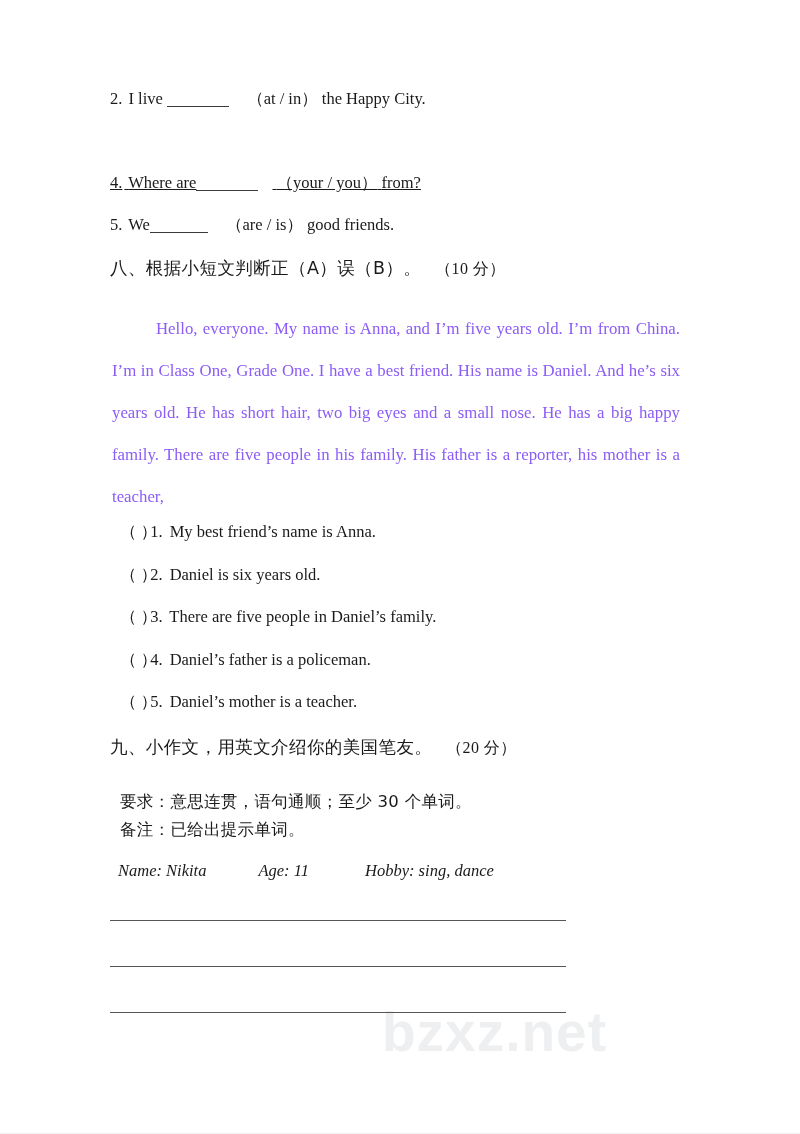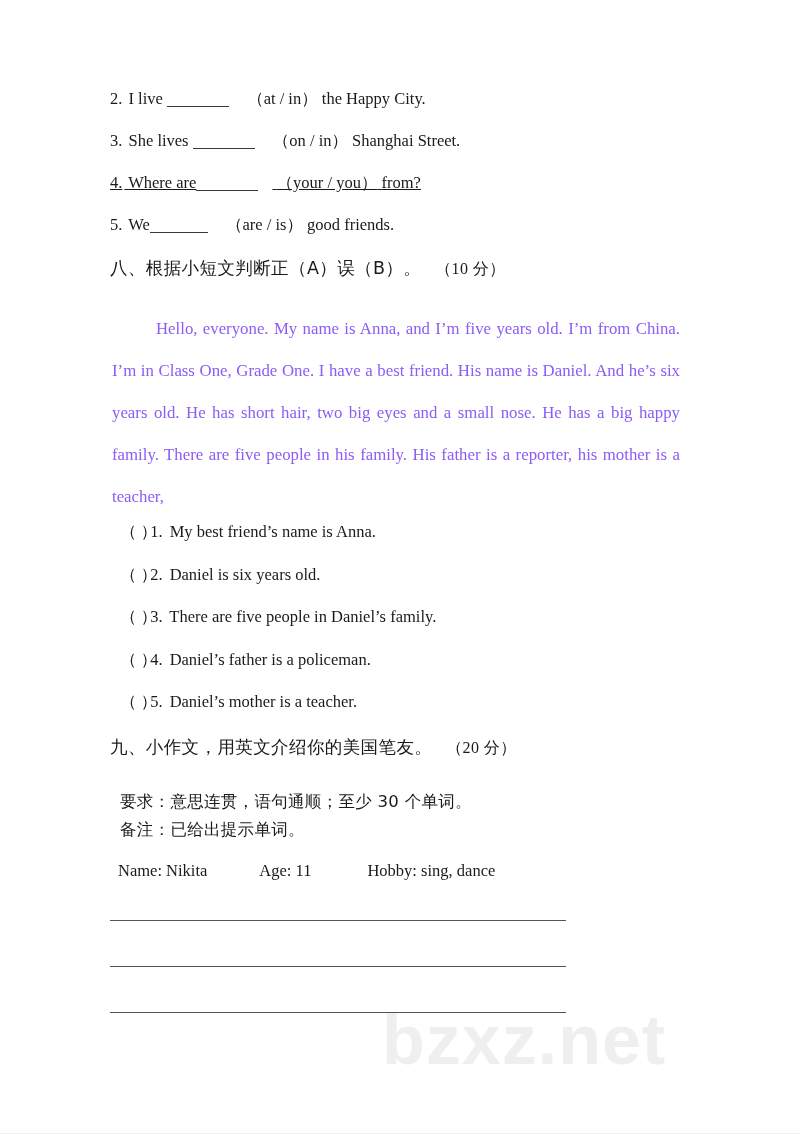--- a/index.html
+++ b/index.html
@@ -29,21 +29,21 @@
     z-index: 2;
   }
 
   
   .watermark {
     position: absolute;
     left: 382px;
     top: 1000px;
     font-family: "Liberation Sans", "DejaVu Sans", sans-serif;
     font-weight: bold;
-    font-size: 70px;
+    font-size: 55px;
     letter-spacing: 1px;
     color: #eeeff0;
     z-index: 1;
     user-select: none;
     white-space: nowrap;
   }
 
   
   .row {
     position: absolute;
@@ -115,21 +115,21 @@
     font-size: 16.5px;
     white-space: nowrap;
     letter-spacing: 0.3px;
   }
   .hint-line {
     position: absolute;
     left: 118px;
     font-size: 16.5px;
     white-space: nowrap;
   }
-  .hint-line .seg { display: inline-block; }
+  .hint-line .seg { display: inline-block; font-style: italic; }
   .hint-line .sp1 { display: inline-block; width: 52px; }
   .hint-line .sp2 { display: inline-block; width: 56px; }
 
   .answer-line {
     position: absolute;
     left: 110px;
     width: 456px;
     border-bottom: 1.2px solid #555;
     height: 0;
   }
@@ -144,27 +144,20 @@
   <div id="content">
 
     <div class="row fill-q" style="top:88px;">
       <span class="num">2.</span>
       <span>I live</span>
       <span class="blank w6"></span><span class="gap-s"></span>
       <span class="paren">（at / in）</span>
       <span>the Happy City.</span>
     </div>
 
-    <div class="row fill-q" style="top:130px;">
-      <span class="num">3.</span>
-      <span>She lives</span>
-      <span class="blank w6"></span><span class="gap-s"></span>
-      <span class="paren">（on / in）</span>
-      <span>Shanghai Street.</span>
-    </div>
 
     <div class="row fill-q" style="top:172px;text-decoration:underline;">
       <span class="num">4.</span>
       <span>Where are</span><span class="blank w6"></span><span class="gap-s"></span>
       <span class="paren">（your / you）</span>
       <span>from?</span>
     </div>
 
     <div class="row fill-q" style="top:214px;">
       <span class="num">5.</span>

